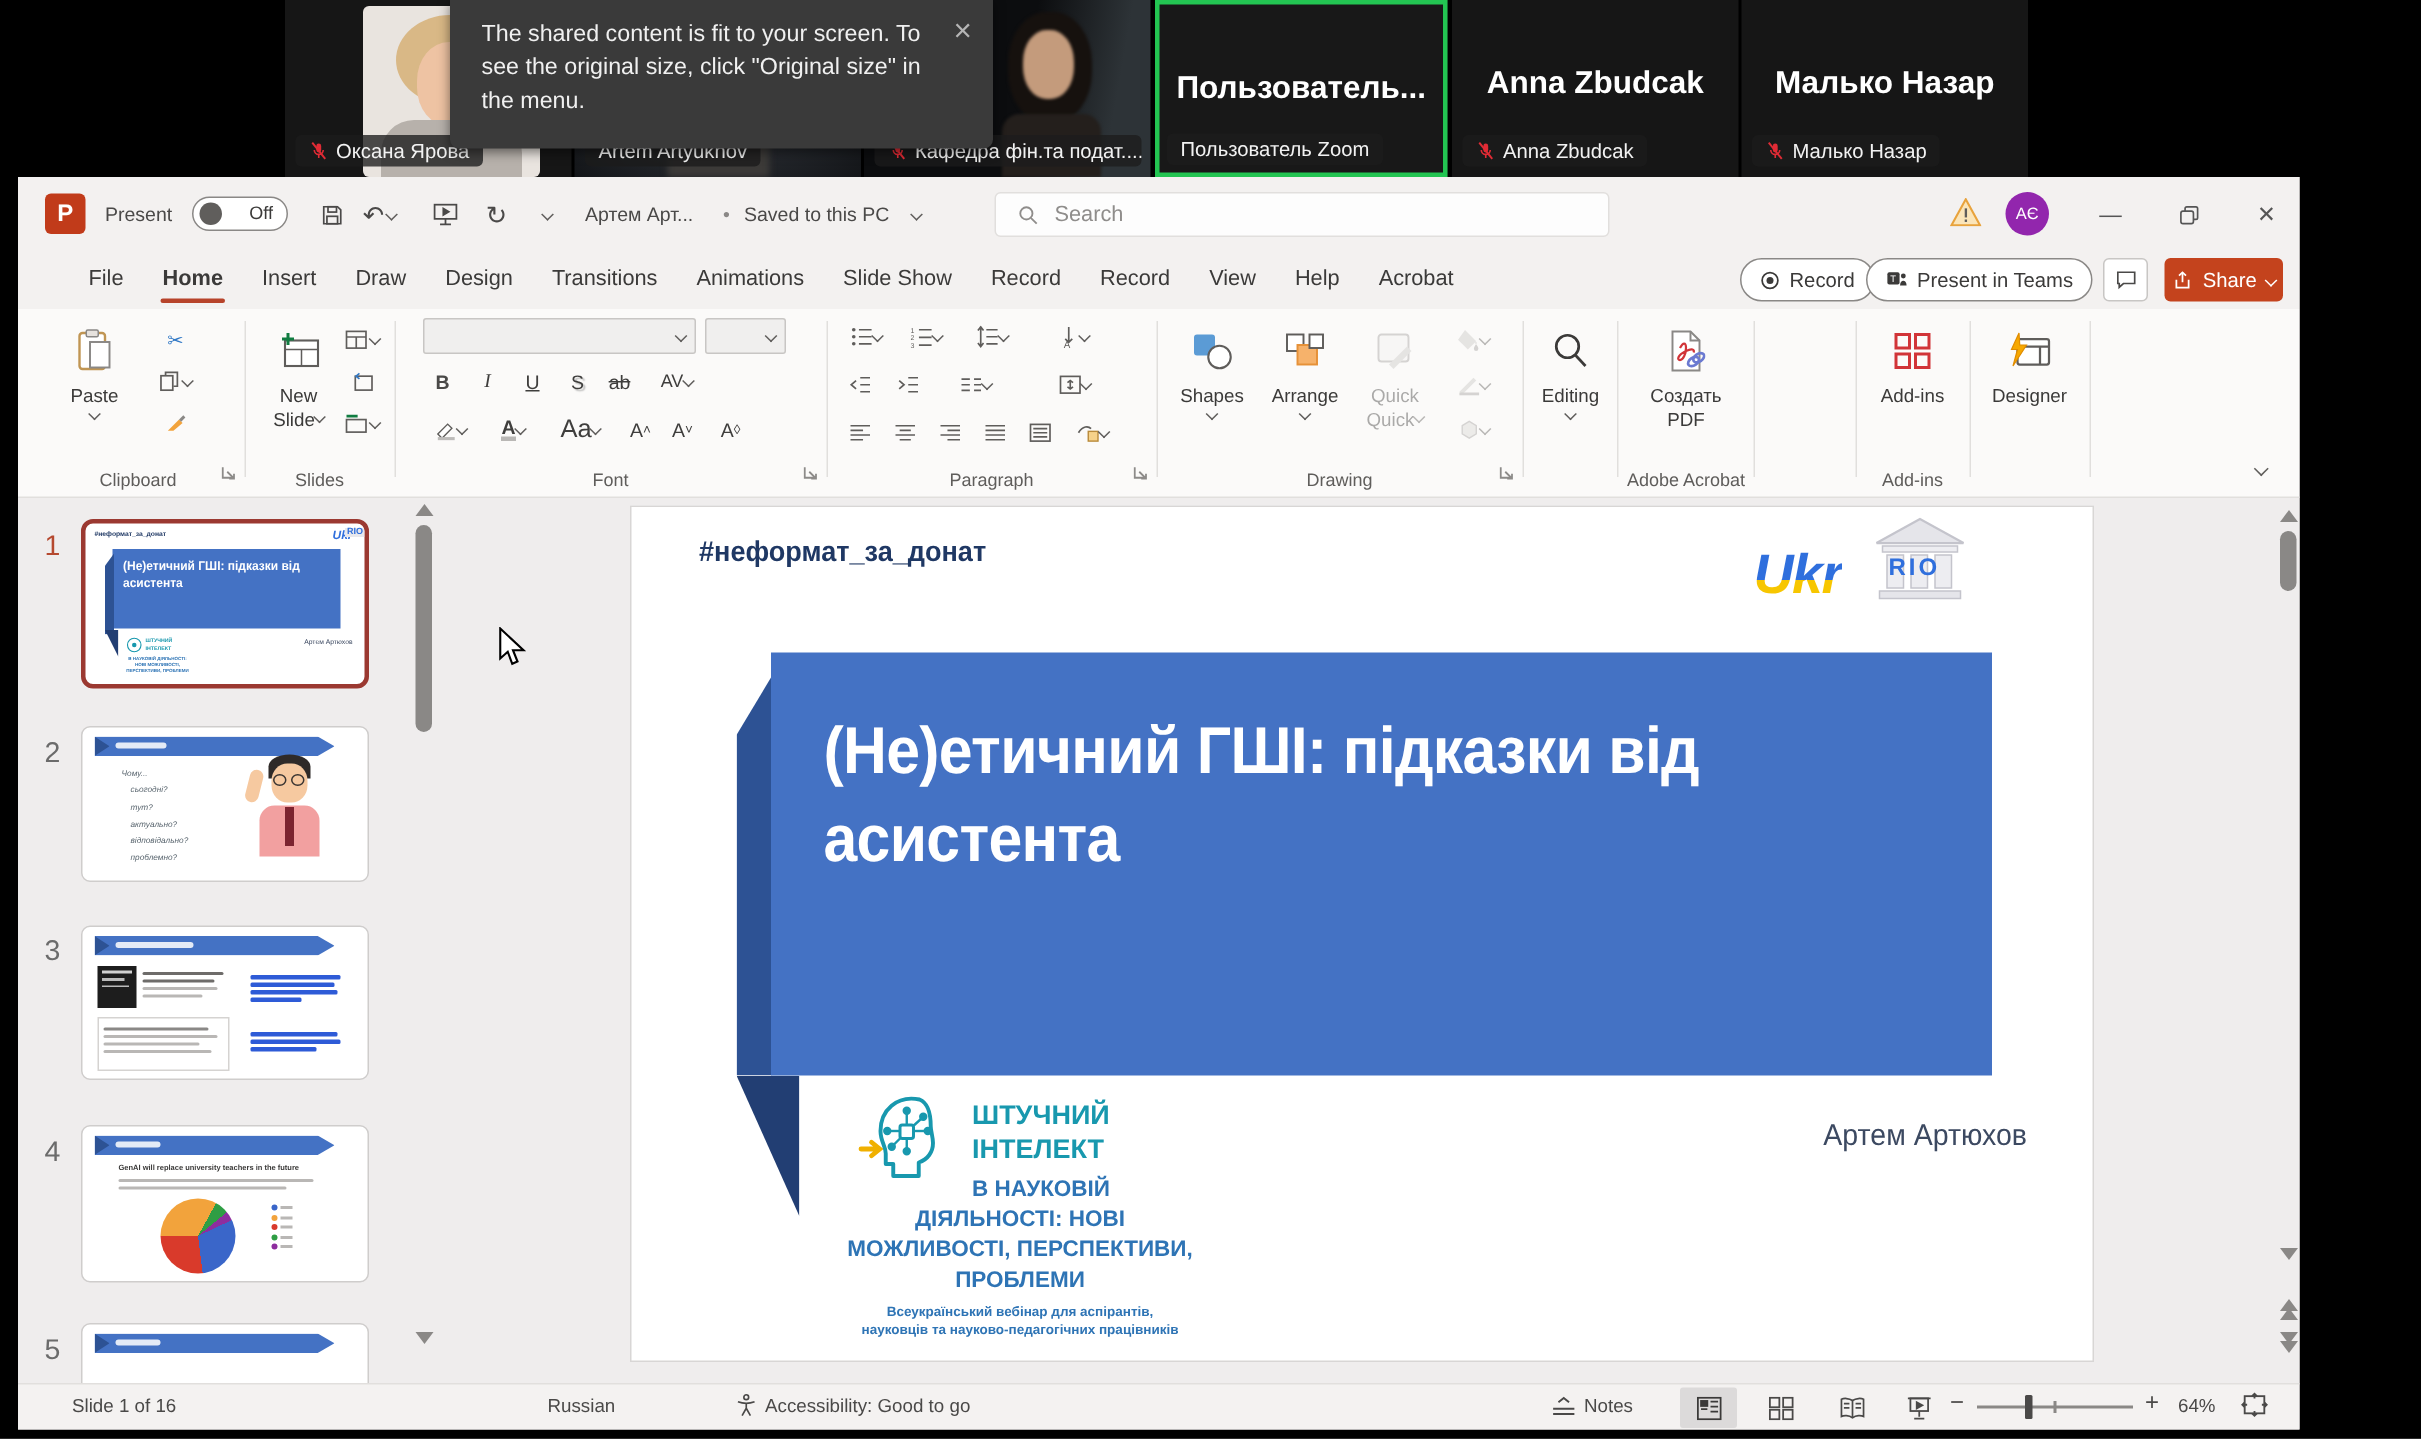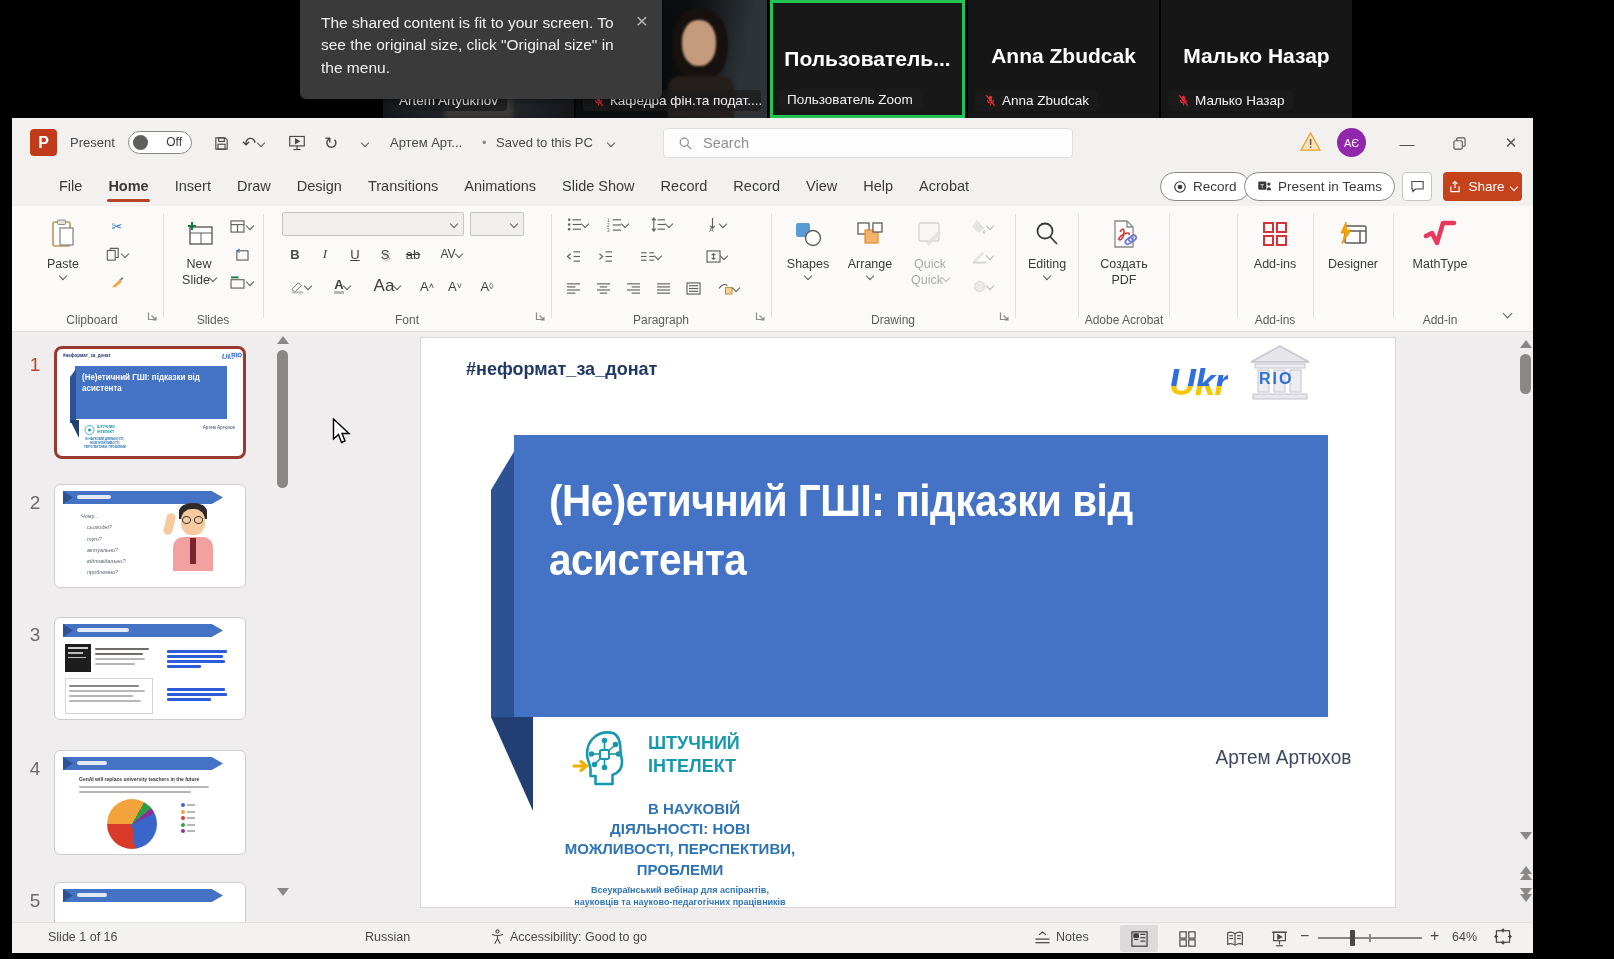--- a/index.html
+++ b/index.html
@@ -136,20 +136,36 @@
 
   .micoff{flex:0 0 auto}
 </style>
 </head>
 <body>
 
 <div id="app">
 
   <div class="abs" style="left:0;top:0;width:1614px;height:118px;background:#000">
 
+    <div class="tile" style="left:190px">
+      <div class="abs" style="left:52px;top:4px;width:118px;height:114px;background:#e9e4df;border-radius:4px;filter:blur(.4px)">
+        <div class="abs" style="left:22px;top:6px;width:72px;height:60px;background:#d9b886;border-radius:50%"></div>
+        <div class="abs" style="left:36px;top:24px;width:46px;height:56px;background:#eec3a3;border-radius:46%"></div>
+        <div class="abs" style="left:12px;top:76px;width:94px;height:40px;background:#b7b1ab;border-radius:22px 22px 0 0"></div>
+      </div>
+      <div class="pill">
+        <svg class="micoff" width="13" height="13" viewBox="0 0 24 24">
+            <path d="M12 3a3 3 0 0 1 3 3v5a3 3 0 0 1-6 0V6a3 3 0 0 1 3-3z" fill="#e02b35"></path>
+            <path d="M6.5 11a5.5 5.5 0 0 0 11 0" stroke="#e02b35" stroke-width="2" fill="none"></path>
+            <line x1="12" y1="17" x2="12" y2="21" stroke="#e02b35" stroke-width="2"></line>
+            <line x1="4" y1="2" x2="20" y2="22" stroke="#e02b35" stroke-width="2.4"></line>
+          </svg>
+        <span>Оксана Ярова</span>
+      </div>
+    </div>
 
     <div class="tile" style="left:383px;background:radial-gradient(ellipse at 50% 42%,#4a4f57 0%,#23262b 62%,#131518 100%)">
       <div class="abs" style="left:70px;top:26px;width:52px;height:44px;background:#5d5349;border-radius:50%;filter:blur(3px)"></div>
       <div class="abs" style="left:62px;top:62px;width:68px;height:56px;background:#3c3a38;border-radius:14px 14px 0 0;filter:blur(2px)"></div>
       <div class="pill">
         <span>Artem Artyukhov</span>
       </div>
     </div>
 
     <div class="tile" style="left:576px;background:linear-gradient(100deg,#0c0d0f 55%,#2d3337 85%)">
@@ -714,31 +730,20 @@
                 <line x1="7" y1="10" x2="28" y2="10" stroke="#5f5d5b" stroke-width="1.5"></line>
                 <line x1="22" y1="10" x2="22" y2="22" stroke="#5f5d5b" stroke-width="1.5"></line>
                 <path d="M8 1 3 12h4l-3 11 9-14H8.5z" fill="#f7a800" stroke="#e08c00" stroke-width=".8"></path>
               </svg>
           </div>
           <span>Designer</span>
         </div>
       </div>
       <div class="gsep" style="left:1381px"></div>
 
-      <div class="group" style="left:1382px;width:92px">
-        <div class="bigb" style="left:8px;width:76px">
-          <div class="bico">
-            <svg width="34" height="30" viewBox="0 0 34 30">
-                <path d="M3 17 9 14l5 10L20 4h11" fill="none" stroke="#e8385d" stroke-width="4.5" stroke-linecap="round" stroke-linejoin="round"></path>
-              </svg>
-          </div>
-          <span>MathType</span>
-        </div>
-        <div class="glabel">Add-in</div>
-      </div>
 
       <div class="abs" style="left:1492px;top:100px"><i class="cv lg"></i></div>
     </div>
 
     <div class="content">
 
       <div class="thumbs">
         <div class="tnum sel" style="top:22px">1</div>
         <div class="tnum" style="top:160px">2</div>
         <div class="tnum" style="top:292px">3</div>
@@ -910,21 +915,21 @@
                   <circle cx="36.5" cy="41.5" r="2"></circle>
                 <line x1="41" y1="24.5" x2="46.5" y2="19.5"></line>
                   <circle cx="47.5" cy="18.5" r="2"></circle>
                 <line x1="32" y1="33" x2="27.5" y2="37.5"></line>
                   <circle cx="26.5" cy="38.5" r="2"></circle>
               </g>
             </svg>
             <div class="badge-t1">
               <div>ШТУЧНИЙ</div>
               <div>ІНТЕЛЕКТ</div>
-              <div class="badge-blue" style="margin-top:20px">В НАУКОВІЙ</div>
+              <div class="badge-blue" style="margin-top:4px">В НАУКОВІЙ</div>
             </div>
           </div>
           <div class="badge-blue">ДІЯЛЬНОСТІ: НОВІ</div>
           <div class="badge-blue">МОЖЛИВОСТІ, ПЕРСПЕКТИВИ,</div>
           <div class="badge-blue">ПРОБЛЕМИ</div>
           <div class="badge-small">
             <div>Всеукраїнський вебінар для аспірантів,</div>
             <div>науковців та науково-педагогічних працівників</div>
           </div>
         </div>

